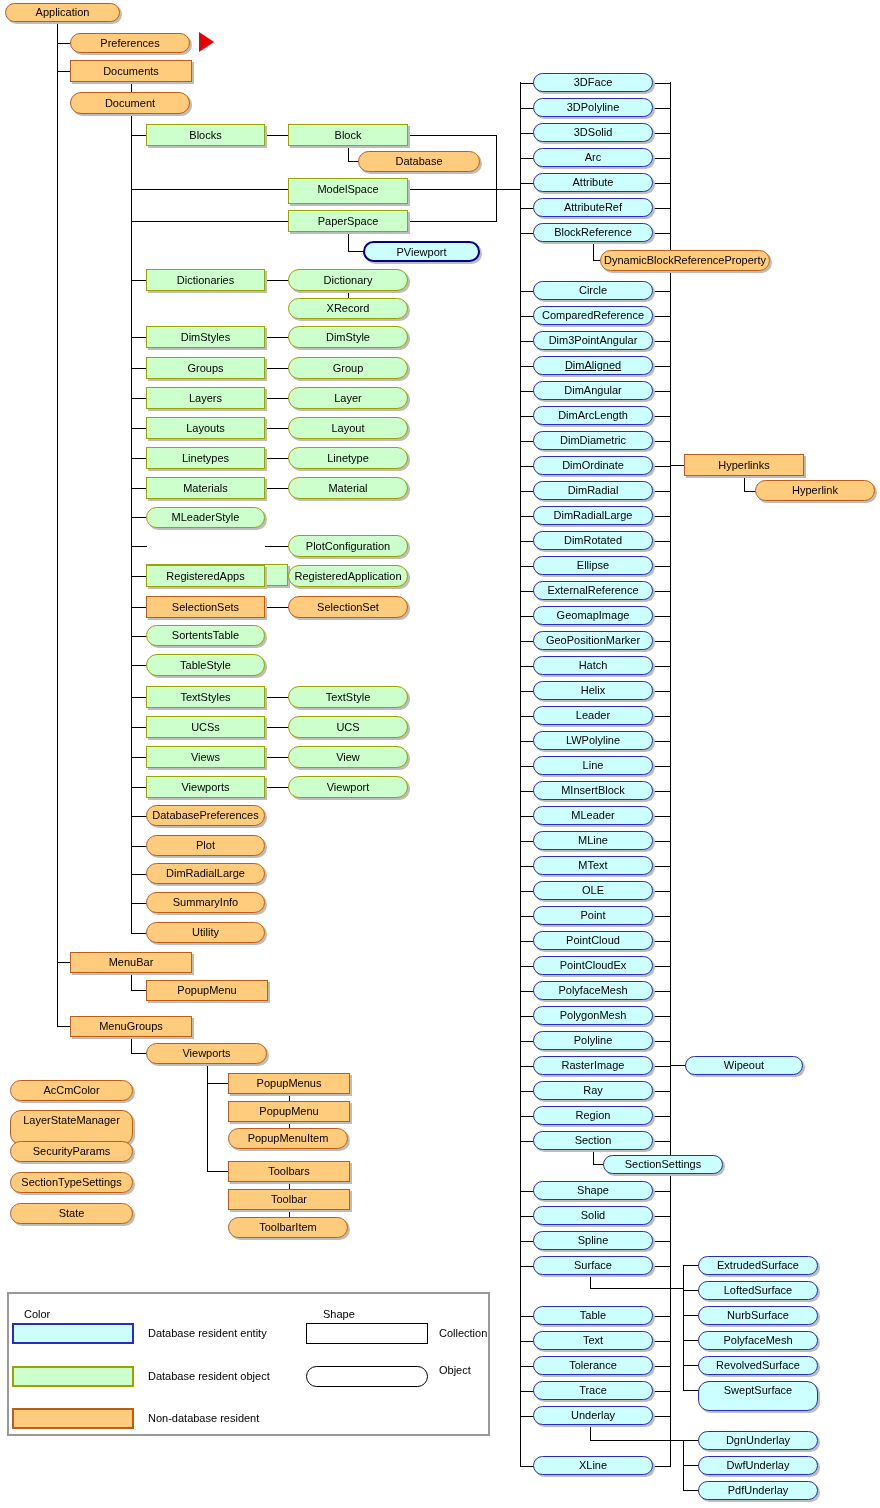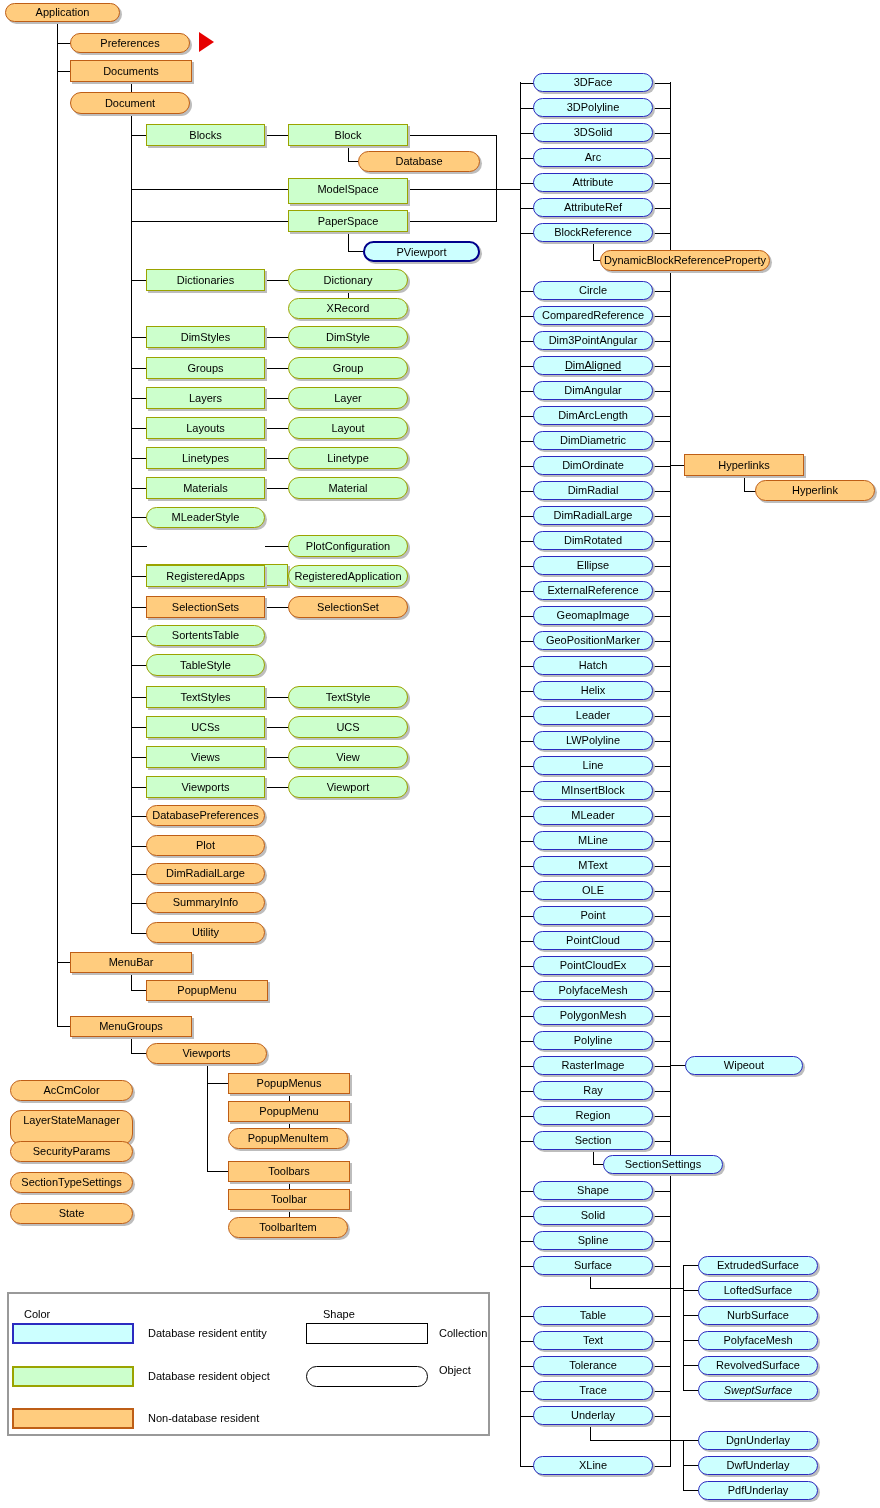--- a/index.html
+++ b/index.html
@@ -351,21 +351,21 @@
     <div class="line" style="left: 653px; top: 1241px; width: 18px; height: 1px;"></div>
     <div class="node round cat-entity" style="left: 533px; top: 1231px; width: 120px; height: 19px; line-height: 17px;">Spline</div>
     <div class="line" style="left: 520px; top: 1266px; width: 14px; height: 1px;"></div>
     <div class="line" style="left: 653px; top: 1266px; width: 18px; height: 1px;"></div>
     <div class="node round cat-entity" style="left: 533px; top: 1256px; width: 120px; height: 19px; line-height: 17px;">Surface</div>
     <div class="node round cat-entity" style="left: 698px; top: 1256px; width: 120px; height: 19px; line-height: 17px;">ExtrudedSurface</div>
     <div class="node round cat-entity" style="left: 698px; top: 1281px; width: 120px; height: 19px; line-height: 17px;">LoftedSurface</div>
     <div class="node round cat-entity" style="left: 698px; top: 1306px; width: 120px; height: 19px; line-height: 17px;">NurbSurface</div>
     <div class="node round cat-entity" style="left: 698px; top: 1331px; width: 120px; height: 19px; line-height: 17px;">PolyfaceMesh</div>
     <div class="node round cat-entity" style="left: 698px; top: 1356px; width: 120px; height: 19px; line-height: 17px;">RevolvedSurface</div>
-    <div class="node round cat-entity" style="left: 698px; top: 1381px; width: 120px; height: 19px; line-height: 17px; font-style: italic;">SweptSurface</div>
+    <div class="node round cat-entity" style="left: 698px; top: 1381px; width: 120px; height: 30px; line-height: 17px;">SweptSurface</div>
     <div class="line" style="left: 520px; top: 1316px; width: 14px; height: 1px;"></div>
     <div class="line" style="left: 653px; top: 1316px; width: 18px; height: 1px;"></div>
     <div class="node round cat-entity" style="left: 533px; top: 1306px; width: 120px; height: 19px; line-height: 17px;">Table</div>
     <div class="line" style="left: 520px; top: 1341px; width: 14px; height: 1px;"></div>
     <div class="line" style="left: 653px; top: 1341px; width: 18px; height: 1px;"></div>
     <div class="node round cat-entity" style="left: 533px; top: 1331px; width: 120px; height: 19px; line-height: 17px;">Text</div>
     <div class="line" style="left: 520px; top: 1366px; width: 14px; height: 1px;"></div>
     <div class="line" style="left: 653px; top: 1366px; width: 18px; height: 1px;"></div>
     <div class="node round cat-entity" style="left: 533px; top: 1356px; width: 120px; height: 19px; line-height: 17px;">Tolerance</div>
     <div class="line" style="left: 520px; top: 1391px; width: 14px; height: 1px;"></div>

